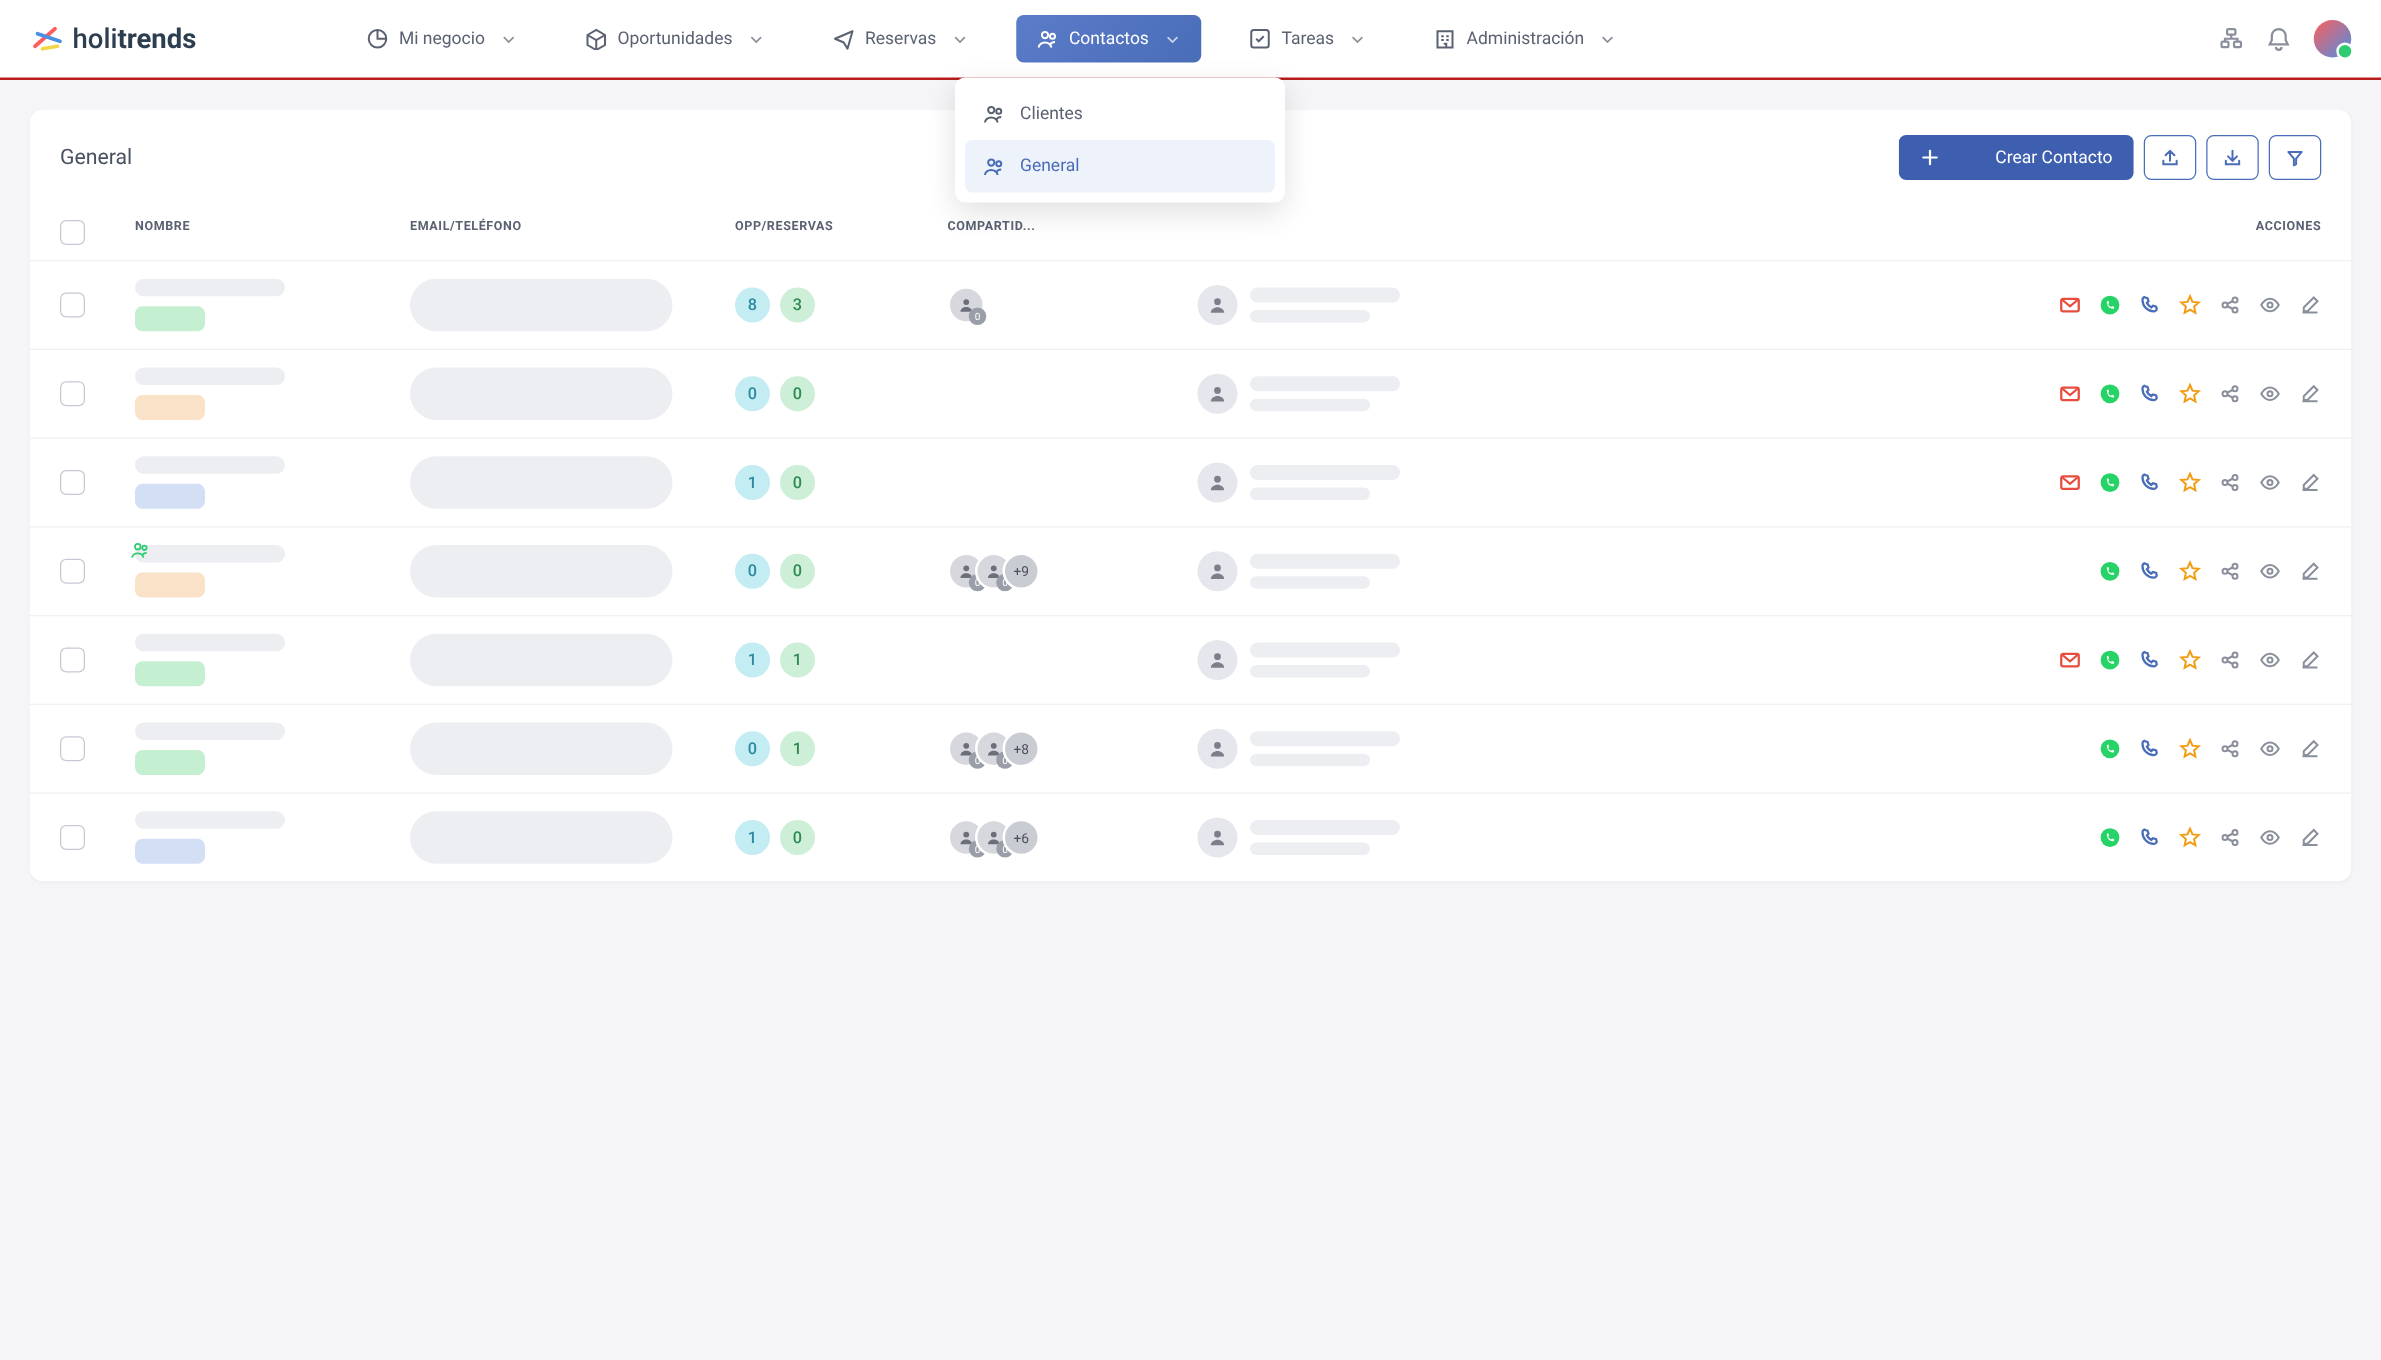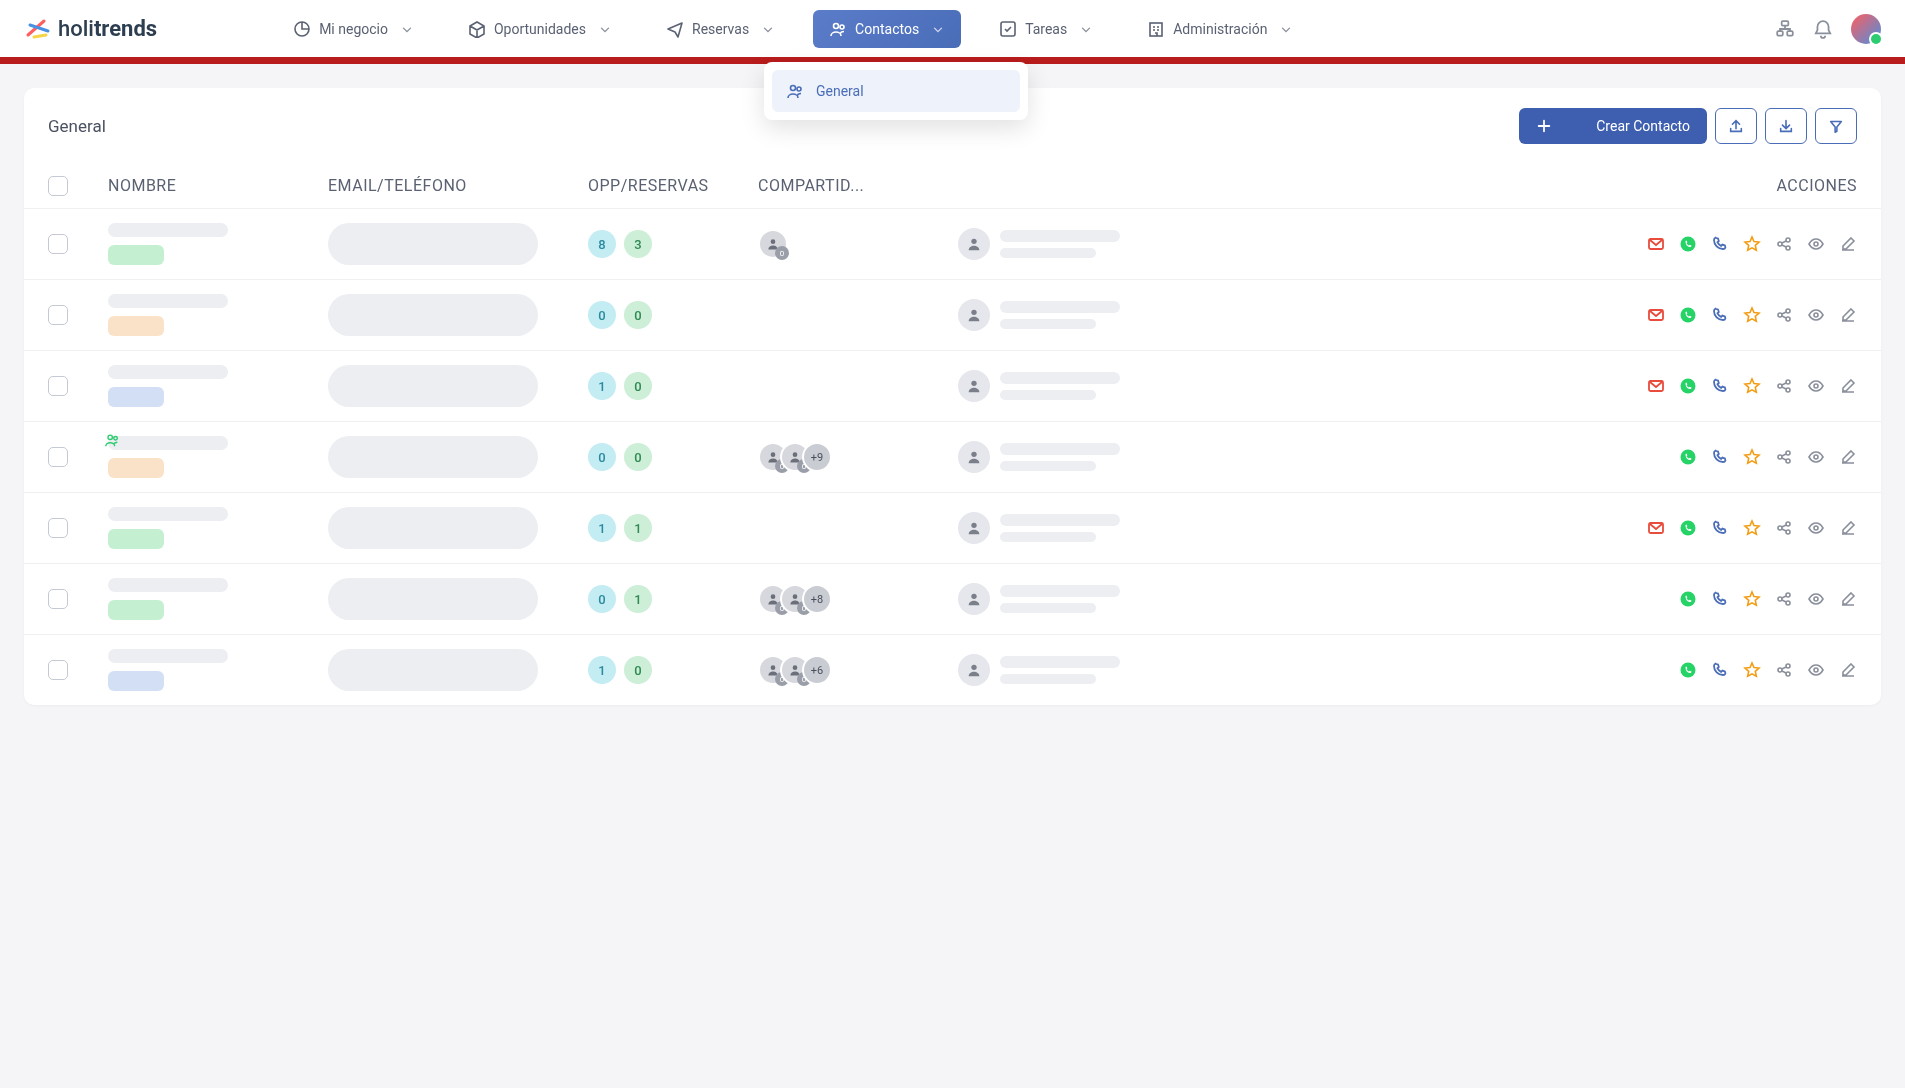--- a/index.html
+++ b/index.html
@@ -5,21 +5,21 @@
 * { margin: 0; padding: 0; box-sizing: border-box; }
 body { font-family: -apple-system, BlinkMacSystemFont, 'Segoe UI', Roboto, sans-serif; background: #f5f5f7; color: #1a1a1a; }
 
 
 .topnav {
   background: #fff;
   height: 64px;
   display: flex;
   align-items: center;
   padding: 0 24px;
-  border-bottom: 7px solid #b91c1c;
+  border-bottom: 2px solid #b91c1c;
   position: relative;
 }
 .logo {
   display: flex;
   align-items: center;
   gap: 6px;
   font-size: 22px;
   font-weight: 500;
   color: #2c3e50;
   margin-right: 120px;
@@ -114,24 +114,24 @@
 }
 .btn-primary { background: #3e5fb0; color: #fff; gap: 44px; }
 .btn-outline { border-color: #4a6db8; color: #4a6db8; background: #fff; padding: 9px 12px; }
 .btn svg { width: 16px; height: 16px; }
 
 
 .table-head {
   display: grid;
   grid-template-columns: 60px 220px 260px 170px 200px 1fr 260px;
   padding: 12px 24px;
-  font-size: 16px;
+  font-size: 10px;
   color: #5a6172;
   letter-spacing: .5px;
-  font-weight: 400;
+  font-weight: 700;
 }
 .table-head > div:last-child { text-align: right; }
 
 .row {
   display: grid;
   grid-template-columns: 60px 220px 260px 170px 200px 1fr 260px;
   align-items: center;
   padding: 14px 24px;
   border-top: 1px solid #f0f0f3;
   min-height: 66px;
@@ -372,20 +372,26 @@
     <svg class="nav-right-icon" viewBox="0 0 18 18">
         <use href="#i-org"></use>
       </svg>
     <svg class="nav-right-icon" viewBox="0 0 18 18">
         <use href="#i-bell"></use>
       </svg>
     <div class="avatar-small"></div>
   </div>
 
   <div class="dropdown">
+    <div class="dropdown-item">
+      <svg viewBox="0 0 18 18">
+          <use href="#i-users"></use>
+        </svg>
+      <span>Clientes</span>
+    </div>
     <div class="dropdown-item active">
       <svg viewBox="0 0 18 18">
           <use href="#i-users"></use>
         </svg>
       <span>General</span>
     </div>
   </div>
 </div>
 
 <div class="page">

